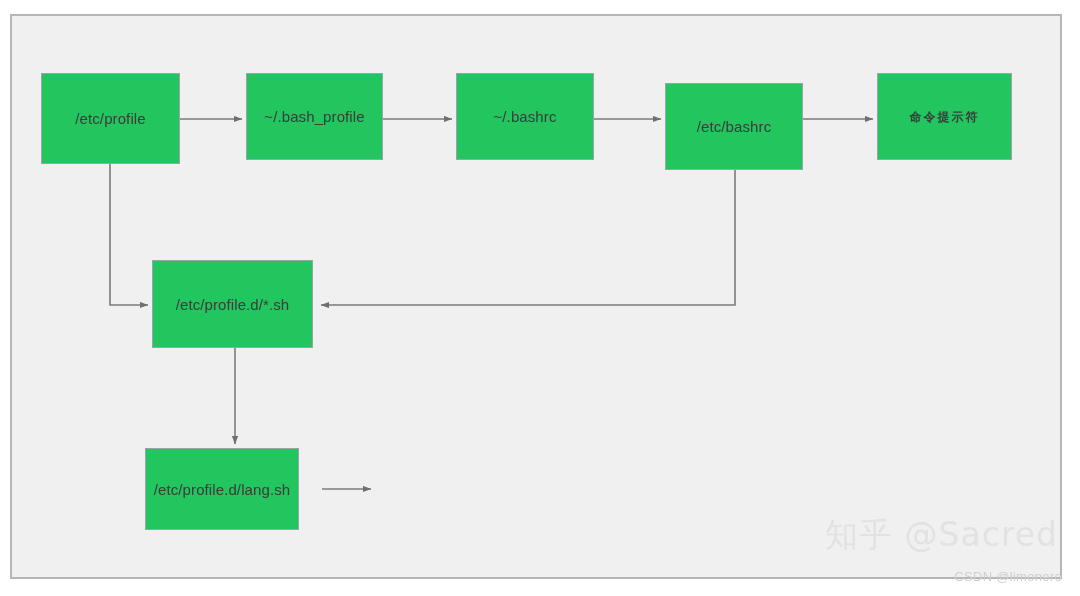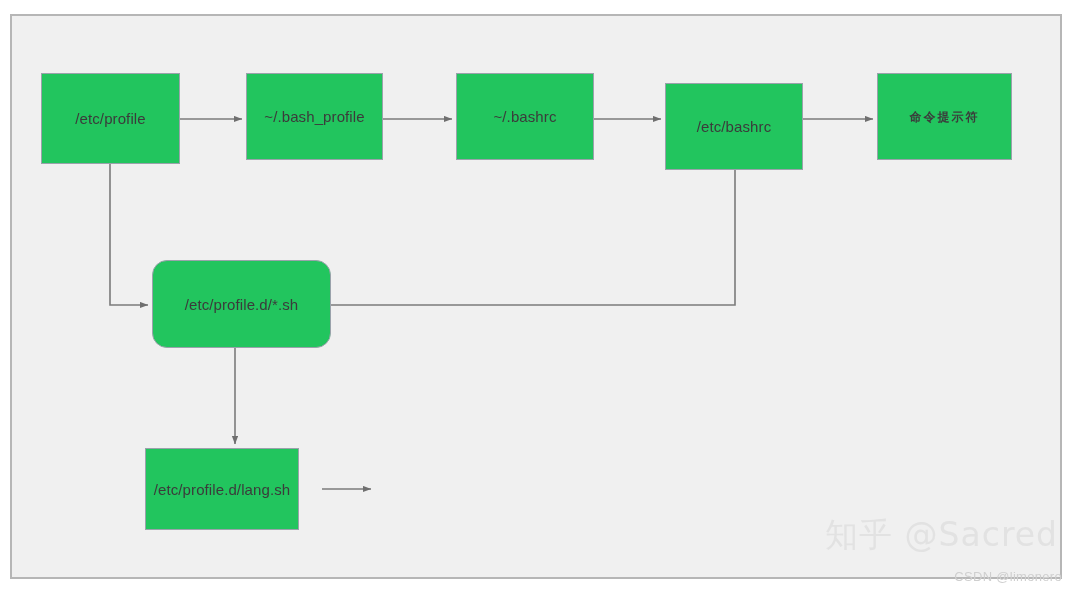--- a/index.html
+++ b/index.html
@@ -122,21 +122,21 @@
   </div>
 
   <div class="node" style="left:665px; top:83px; width:138px; height:87px;">
     <span class="node-label">/etc/bashrc</span>
   </div>
 
   <div class="node" style="left:877px; top:73px; width:135px; height:87px;">
     <span class="node-label node-cjk">命令提示符</span>
   </div>
 
-  <div class="node" style="left:152px; top:260px; width:179px; height:88px;border-radius:15px;">
+  <div class="node" style="left:152px; top:260px; width:161px; height:88px;">
     <span class="node-label">/etc/profile.d/*.sh</span>
   </div>
 
   <div class="node" style="left:145px; top:448px; width:154px; height:82px;">
     <span class="node-label">/etc/profile.d/lang.sh</span>
   </div>
 
 
   <div id="wm-zhihu">知乎 @Sacred</div>
   <div id="wm-csdn">CSDN @limonero</div>

